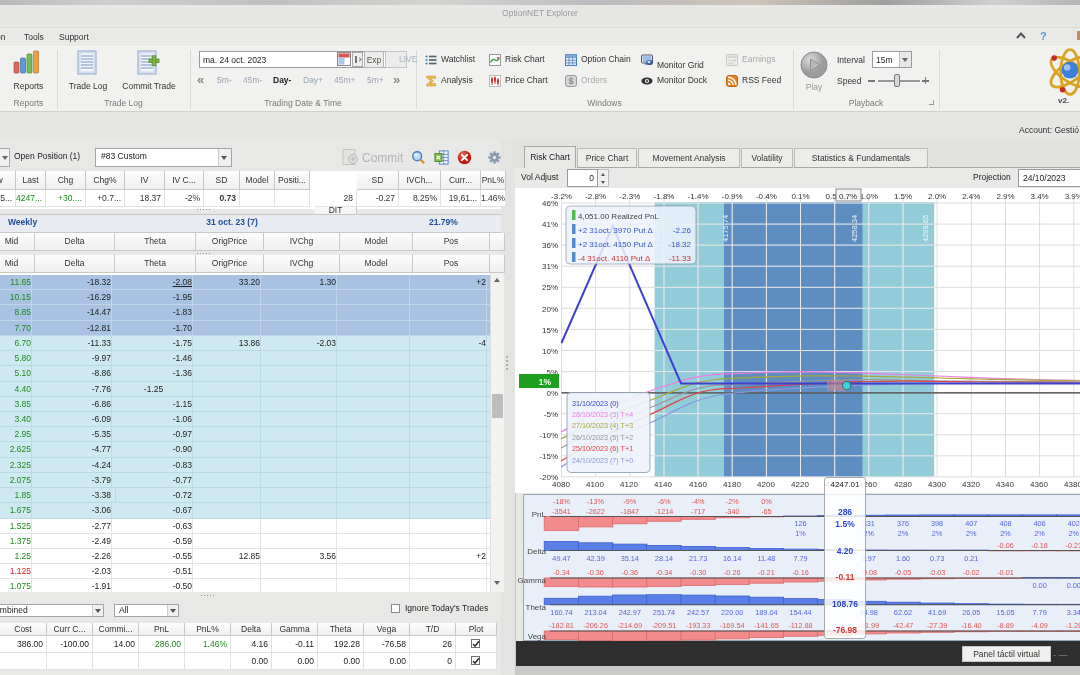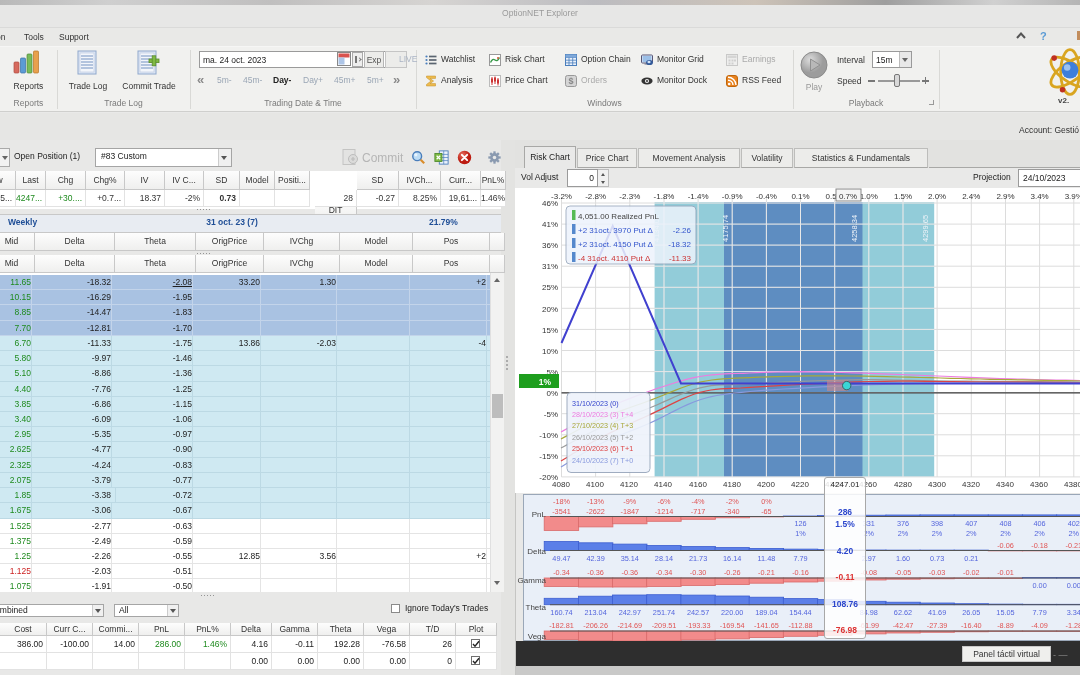--- a/index.html
+++ b/index.html
@@ -132,21 +132,21 @@
       <text x="6" y="9" font-size="9" font-weight="bold" fill="#888" text-anchor="middle" font-family="Liberation Sans">$</text>
     </svg>
     <div style="position:absolute;left:581px;top:75px;font:normal 8.5px Liberation Sans, sans-serif;color:#aaa;line-height:10.5px;white-space:nowrap;">Orders</div>
     <svg class="abs" style="left:641px;top:54px;" width="12" height="12" viewBox="0 0 12 12">
       <rect x="0.5" y="1" width="11" height="8" rx="1" fill="#eaf1fb" stroke="#557"></rect>
       <rect x="1.5" y="2" width="9" height="6" fill="#9cc0e8"></rect>
       <rect x="3.5" y="9" width="5" height="1.6" fill="#889"></rect>
       <ellipse cx="8.5" cy="8.5" rx="3.4" ry="2.6" fill="#335a9a"></ellipse>
       <ellipse cx="8" cy="8" rx="1.6" ry="1.2" fill="#cfe2f8"></ellipse>
     </svg>
-    <div style="position:absolute;left:657px;top:54px;font:normal 8.5px Liberation Sans, sans-serif;color:#333;line-height:10.5px;white-space:nowrap;">Monitor Grid</div>
+    <div style="position:absolute;left:657px;top:60px;font:normal 8.5px Liberation Sans, sans-serif;color:#333;line-height:10.5px;white-space:nowrap;">Monitor Grid</div>
     <svg class="abs" style="left:641px;top:75px;" width="12" height="12" viewBox="0 0 12 12">
       <ellipse cx="6" cy="6" rx="5.6" ry="3.4" fill="#333"></ellipse>
       <circle cx="6" cy="6" r="2.1" fill="#eee"></circle>
       <circle cx="6" cy="6" r="1" fill="#333"></circle>
     </svg>
     <div style="position:absolute;left:657px;top:75px;font:normal 8.5px Liberation Sans, sans-serif;color:#333;line-height:10.5px;white-space:nowrap;">Monitor Dock</div>
     <svg class="abs" style="left:726px;top:54px;opacity:0.45;" width="12" height="12" viewBox="0 0 12 12">
       <rect x="0.5" y="0.5" width="11" height="11" fill="#eee" stroke="#999"></rect>
       <rect x="1.5" y="1.5" width="9" height="2.6" fill="#b5b5b5"></rect>
       <g fill="#aaa">
@@ -371,21 +371,21 @@
         <div style="position:absolute;left:35px;top:0;width:76px;height:15px;border-right:1px solid #bcd9e4;font:8.5px 'Liberation Sans';color:#222;text-align:right;line-height:14px;padding-right:0px;box-sizing:content-box;">-8.86</div>
         <div style="position:absolute;left:115px;top:0;width:77px;height:15px;border-right:1px solid #bcd9e4;font:8.5px 'Liberation Sans';color:#222;text-align:right;line-height:14px;padding-right:0px;box-sizing:content-box;">-1.36</div>
         <div style="position:absolute;left:196px;top:0;width:64px;height:15px;border-right:1px solid #bcd9e4;font:8.5px 'Liberation Sans';color:#222;text-align:right;line-height:14px;padding-right:0px;box-sizing:content-box;"></div>
         <div style="position:absolute;left:264px;top:0;width:72px;height:15px;border-right:1px solid #bcd9e4;font:8.5px 'Liberation Sans';color:#222;text-align:right;line-height:14px;padding-right:0px;box-sizing:content-box;"></div>
         <div style="position:absolute;left:340px;top:0;width:69px;height:15px;border-right:1px solid #bcd9e4;font:8.5px 'Liberation Sans';color:#222;text-align:right;line-height:14px;padding-right:0px;box-sizing:content-box;"></div>
         <div style="position:absolute;left:413px;top:0;width:73px;height:15px;border-right:1px solid #bcd9e4;font:8.5px 'Liberation Sans';color:#222;text-align:right;line-height:14px;padding-right:0px;box-sizing:content-box;"></div>
       </div>
       <div style="position:absolute;left:0;top:108.5px;width:490px;height:15.22px;background:#cfe9f2;border-bottom:1px solid #bcd9e4;">
         <div style="position:absolute;left:0px;top:0;width:31px;height:15px;border-right:1px solid #bcd9e4;font:8.5px 'Liberation Sans';color:#1e8a1e;text-align:right;line-height:14px;padding-right:0px;box-sizing:content-box;">4.40</div>
         <div style="position:absolute;left:35px;top:0;width:76px;height:15px;border-right:1px solid #bcd9e4;font:8.5px 'Liberation Sans';color:#222;text-align:right;line-height:14px;padding-right:0px;box-sizing:content-box;">-7.76</div>
-        <div style="position:absolute;left:115px;top:0;width:77px;height:15px;border-right:1px solid #bcd9e4;font:8.5px 'Liberation Sans';color:#222;text-align:right;line-height:14px;padding-right:0px;box-sizing:content-box;">-1.25</div>
+        <div style="position:absolute;left:115px;top:0;width:77px;height:15px;border-right:1px solid #bcd9e4;font:8.5px 'Liberation Sans';color:#222;text-align:center;line-height:14px;padding-right:0px;box-sizing:content-box;">-1.25</div>
         <div style="position:absolute;left:196px;top:0;width:64px;height:15px;border-right:1px solid #bcd9e4;font:8.5px 'Liberation Sans';color:#222;text-align:right;line-height:14px;padding-right:0px;box-sizing:content-box;"></div>
         <div style="position:absolute;left:264px;top:0;width:72px;height:15px;border-right:1px solid #bcd9e4;font:8.5px 'Liberation Sans';color:#222;text-align:right;line-height:14px;padding-right:0px;box-sizing:content-box;"></div>
         <div style="position:absolute;left:340px;top:0;width:69px;height:15px;border-right:1px solid #bcd9e4;font:8.5px 'Liberation Sans';color:#222;text-align:right;line-height:14px;padding-right:0px;box-sizing:content-box;"></div>
         <div style="position:absolute;left:413px;top:0;width:73px;height:15px;border-right:1px solid #bcd9e4;font:8.5px 'Liberation Sans';color:#222;text-align:right;line-height:14px;padding-right:0px;box-sizing:content-box;"></div>
       </div>
       <div style="position:absolute;left:0;top:123.8px;width:490px;height:15.22px;background:#cfe9f2;border-bottom:1px solid #bcd9e4;">
         <div style="position:absolute;left:0px;top:0;width:31px;height:15px;border-right:1px solid #bcd9e4;font:8.5px 'Liberation Sans';color:#1e8a1e;text-align:right;line-height:14px;padding-right:0px;box-sizing:content-box;">3.85</div>
         <div style="position:absolute;left:35px;top:0;width:76px;height:15px;border-right:1px solid #bcd9e4;font:8.5px 'Liberation Sans';color:#222;text-align:right;line-height:14px;padding-right:0px;box-sizing:content-box;">-6.86</div>
         <div style="position:absolute;left:115px;top:0;width:77px;height:15px;border-right:1px solid #bcd9e4;font:8.5px 'Liberation Sans';color:#222;text-align:right;line-height:14px;padding-right:0px;box-sizing:content-box;">-1.15</div>
         <div style="position:absolute;left:196px;top:0;width:64px;height:15px;border-right:1px solid #bcd9e4;font:8.5px 'Liberation Sans';color:#222;text-align:right;line-height:14px;padding-right:0px;box-sizing:content-box;"></div>

